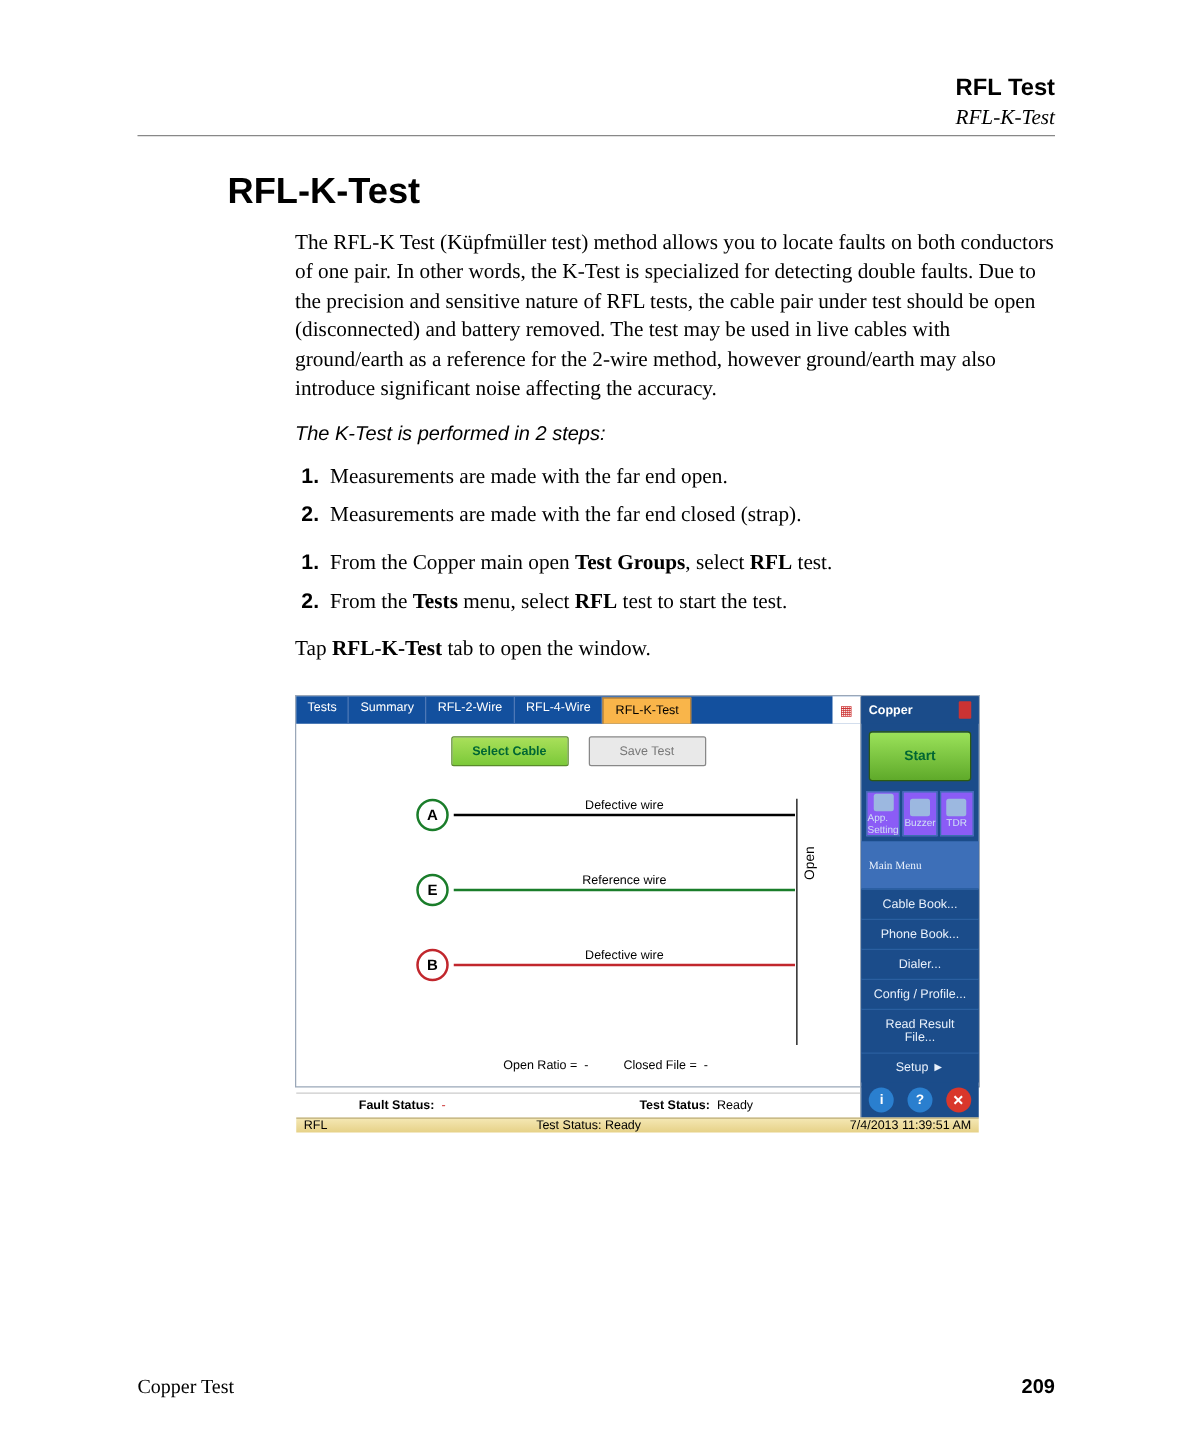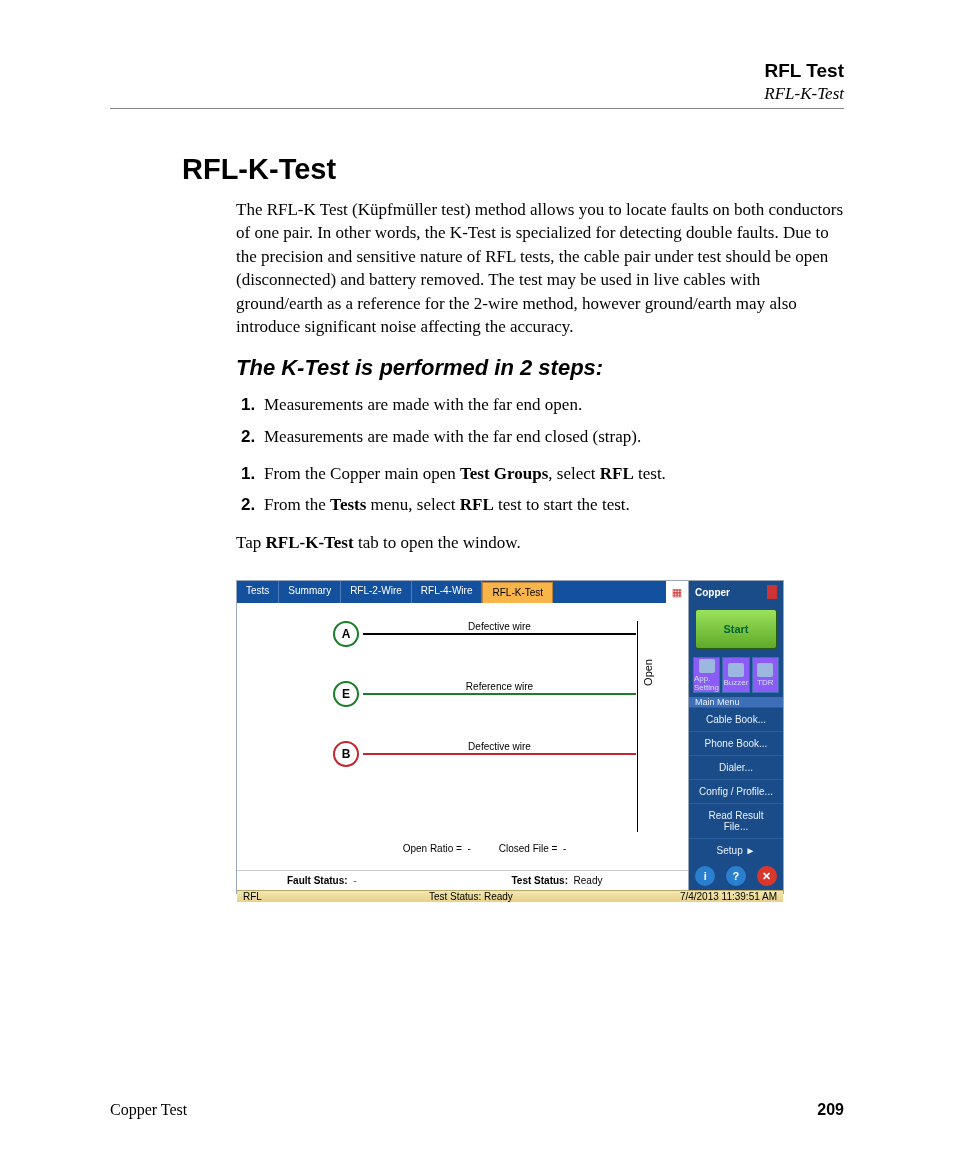--- a/index.html
+++ b/index.html
@@ -15,21 +15,21 @@
     padding: 60px 110px 40px 110px;
     box-sizing: border-box;
     height: 100%;
     display: flex;
     flex-direction: column;
   }
   .header {
     text-align: right;
     border-bottom: 1px solid #888;
     padding-bottom: 4px;
-    margin-bottom: 44px;
+    margin-bottom: 28px;
   }
   .header .chapter {
     font-family: "Segoe UI", Arial, sans-serif;
     font-weight: 700;
     font-size: 19px;
   }
   .header .section {
     font-family: Georgia, serif;
     font-style: italic;
     font-size: 17px;
@@ -42,23 +42,23 @@
     margin: 0 0 12px 72px;
   }
   .body {
     margin-left: 126px;
     font-size: 17px;
     line-height: 1.38;
   }
   .body p { margin: 0 0 14px 0; }
   .subhead {
     font-family: "Segoe UI", Arial, sans-serif;
-    font-weight: 700;
+    font-weight: 400;
     font-style: italic;
-    font-size: 22px;
+    font-size: 16px;
     margin: 6px 0 10px 0;
   }
   ol.steps { margin: 0 0 14px 0; padding-left: 24px; }
   ol.steps li { margin-bottom: 8px; padding-left: 4px; }
   ol.steps li::marker { font-weight: 700; font-family: "Segoe UI", Arial, sans-serif;}
   .bold { font-weight: 700; }
   
   .shot-wrap {
     margin: 12px 0 0 126px;
   }
@@ -248,22 +248,23 @@
     justify-content:center;
     font-size:8px;
     color:#cfe0f5;
   }
   .iconcell .ic {
     width:16px;height:14px;background:#9cb8e0;border-radius:2px;margin-bottom:1px;
   }
   .mainmenu-lbl {
     background:#3d6fb8;
     font-size:9px;
-    padding:0 6px;
+    padding:14px 6px;
     color:#e8f0fb;
+    font-family:Liberation Serif, serif;
   }
   .menuitem {
     background:#1b4c8a;
     border-top:1px solid #2b5fa0;
     padding:6px 6px;
     font-size:10px;
     text-align:center;
     color:#e8f0fb;
   }
   .bottom-icons {
@@ -343,20 +344,24 @@
       <div class="top">
         <div class="left">
           <div class="tabs">
             <div class="tab">Tests</div>
             <div class="tab">Summary</div>
             <div class="tab">RFL-2-Wire</div>
             <div class="tab">RFL-4-Wire</div>
             <div class="tab active">RFL-K-Test</div>
             <div class="tabs-spacer"></div>
             <div class="tabs-icon">▦</div>
+          </div>
+          <div class="btnrow">
+            <div class="btn green">Select Cable</div>
+            <div class="btn gray">Save Test</div>
           </div>
           <div class="diagram">
             <div class="wire wireA">
               <div class="node">A</div>
               <div class="seg">
                   <div class="lbl">Defective wire</div>
                 </div>
             </div>
             <div class="wire wireE">
               <div class="node">E</div>

